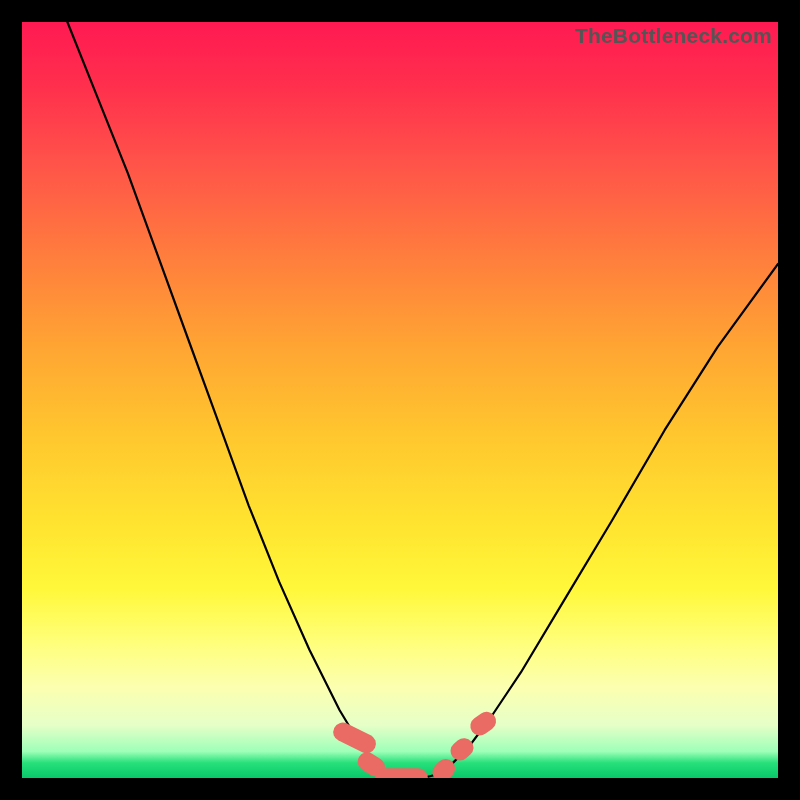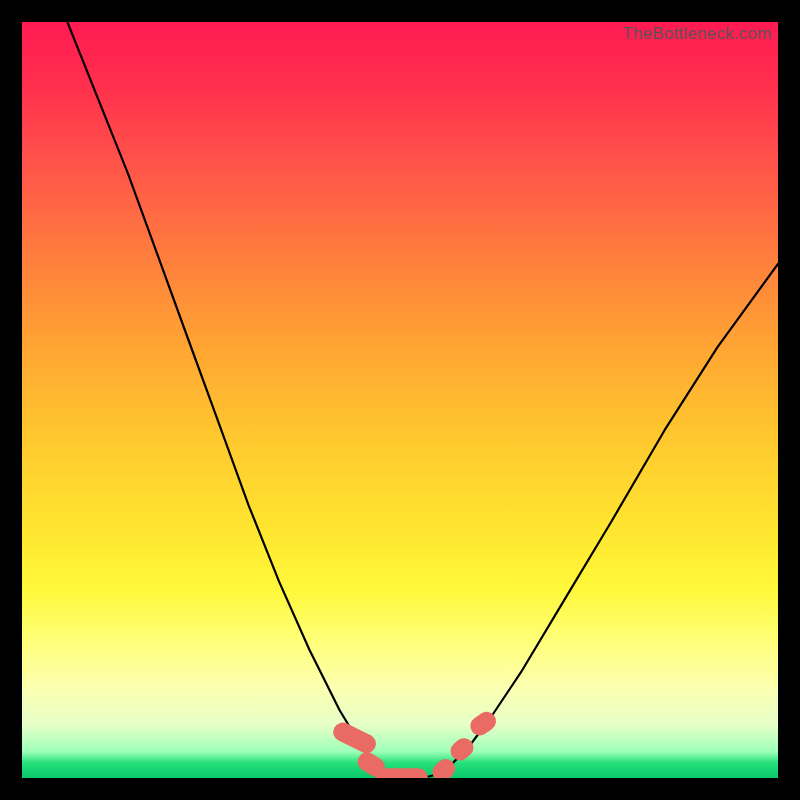--- a/index.html
+++ b/index.html
@@ -39,22 +39,22 @@
       #9dffb8 96.5%,
       #26e07a 98%,
       #09c86a 100%
     );
   }
   .watermark {
     position: absolute;
     top: 2px;
     right: 6px;
     color: #555;
-    font-size: 17px;
-    font-weight: 400;
+    font-size: 21px;
+    font-weight: 700;
     letter-spacing: 0.2px;
     pointer-events: none;
   }
   svg {
     position: absolute;
     left: 0;
     top: 0;
   }
 </style>
 </head>

